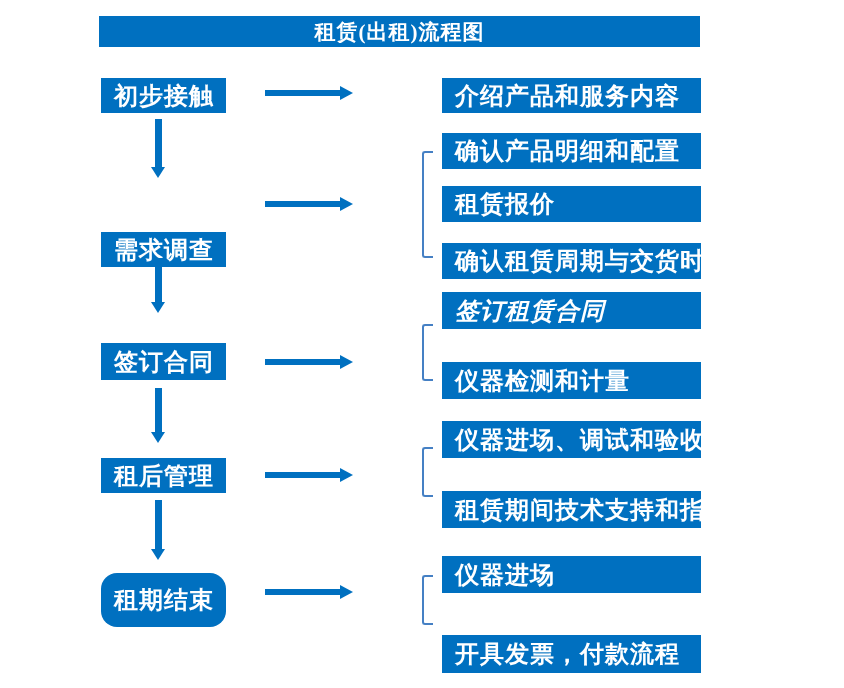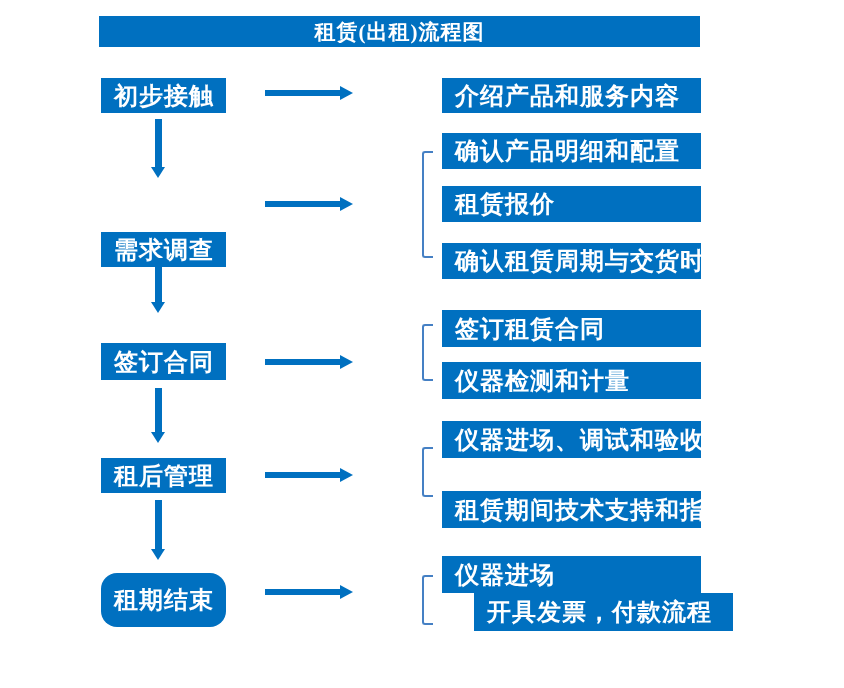--- a/index.html
+++ b/index.html
@@ -31,26 +31,26 @@
   #l1{top:78px;}
   #l2{top:187px;margin-top:45px;}
   #l3{top:343px;height:37px;}
   #l4{top:458px;}
   #l5{top:573px;height:54px;border-radius:16px;}
 
   #r1{top:78px;height:35px;}
   #r2{top:133px;}
   #r3{top:186px;}
   #r4{top:243px;}
-  #r5{top:310px;height:37px;}
+  #r5{top:292px;height:37px;font-style:italic;}
   #r6{top:362px;height:37px;}
   #r7{top:421px;height:37px;padding-left:13px;}
   #r8{top:491px;height:37px;}
   #r9{top:556px;height:37px;}
-  #r10{top:593px;height:38px;margin-left:32px;}
+  #r10{top:635px;height:38px;}
 
   .harrow{position:absolute;left:265px;width:88px;height:14px;}
   .harrow .shaft{position:absolute;left:0;top:4px;width:76px;height:6px;background:var(--primary-blue);}
   .harrow .head{position:absolute;right:0;top:0;width:0;height:0;
     border-left:13px solid var(--primary-blue);
     border-top:7px solid transparent;border-bottom:7px solid transparent;}
   #a1{top:86px;}
   #a2{top:197px;}
   #a3{top:355px;}
   #a4{top:468px;}

